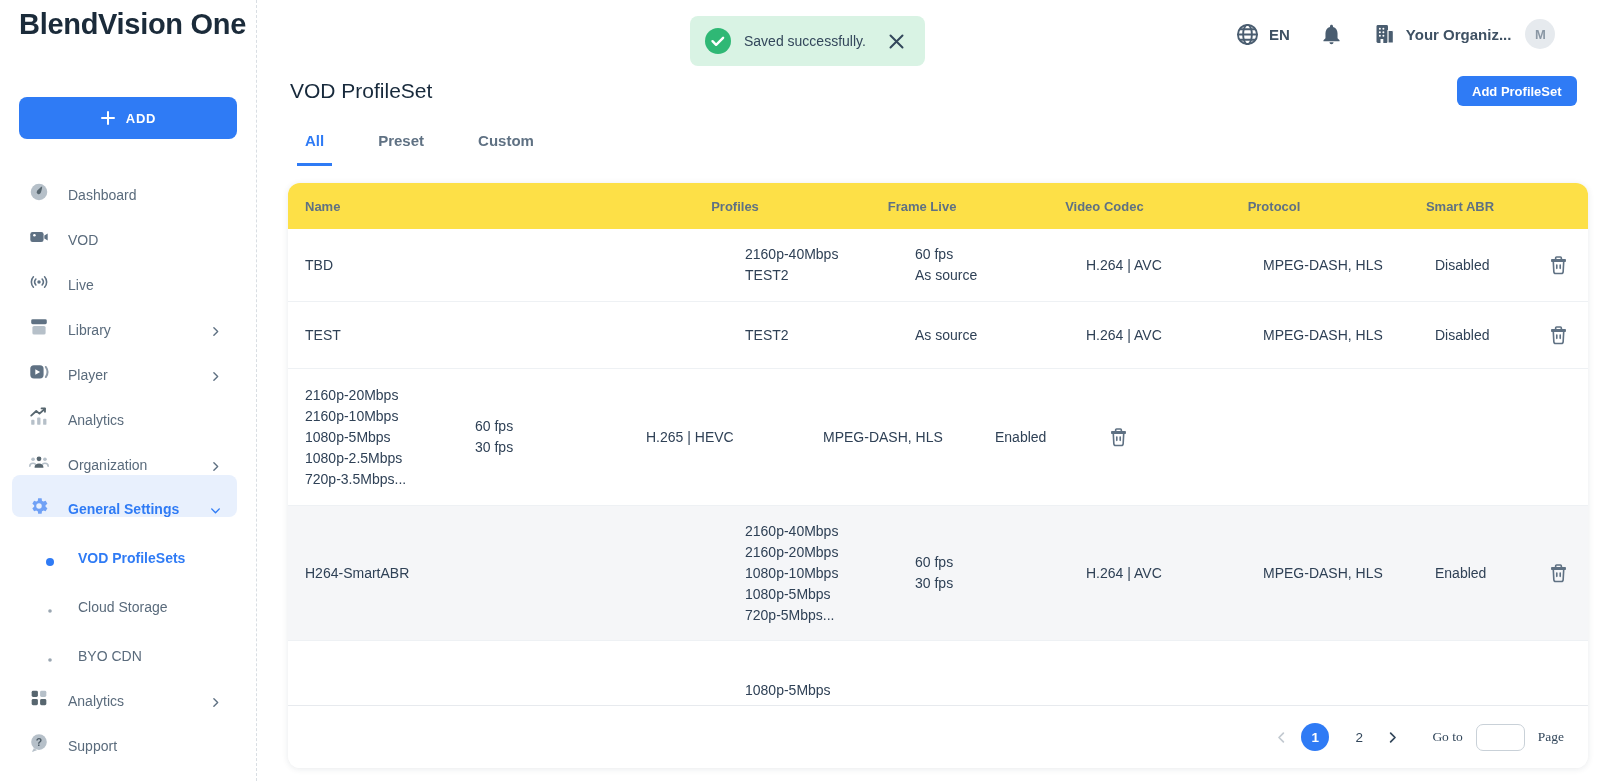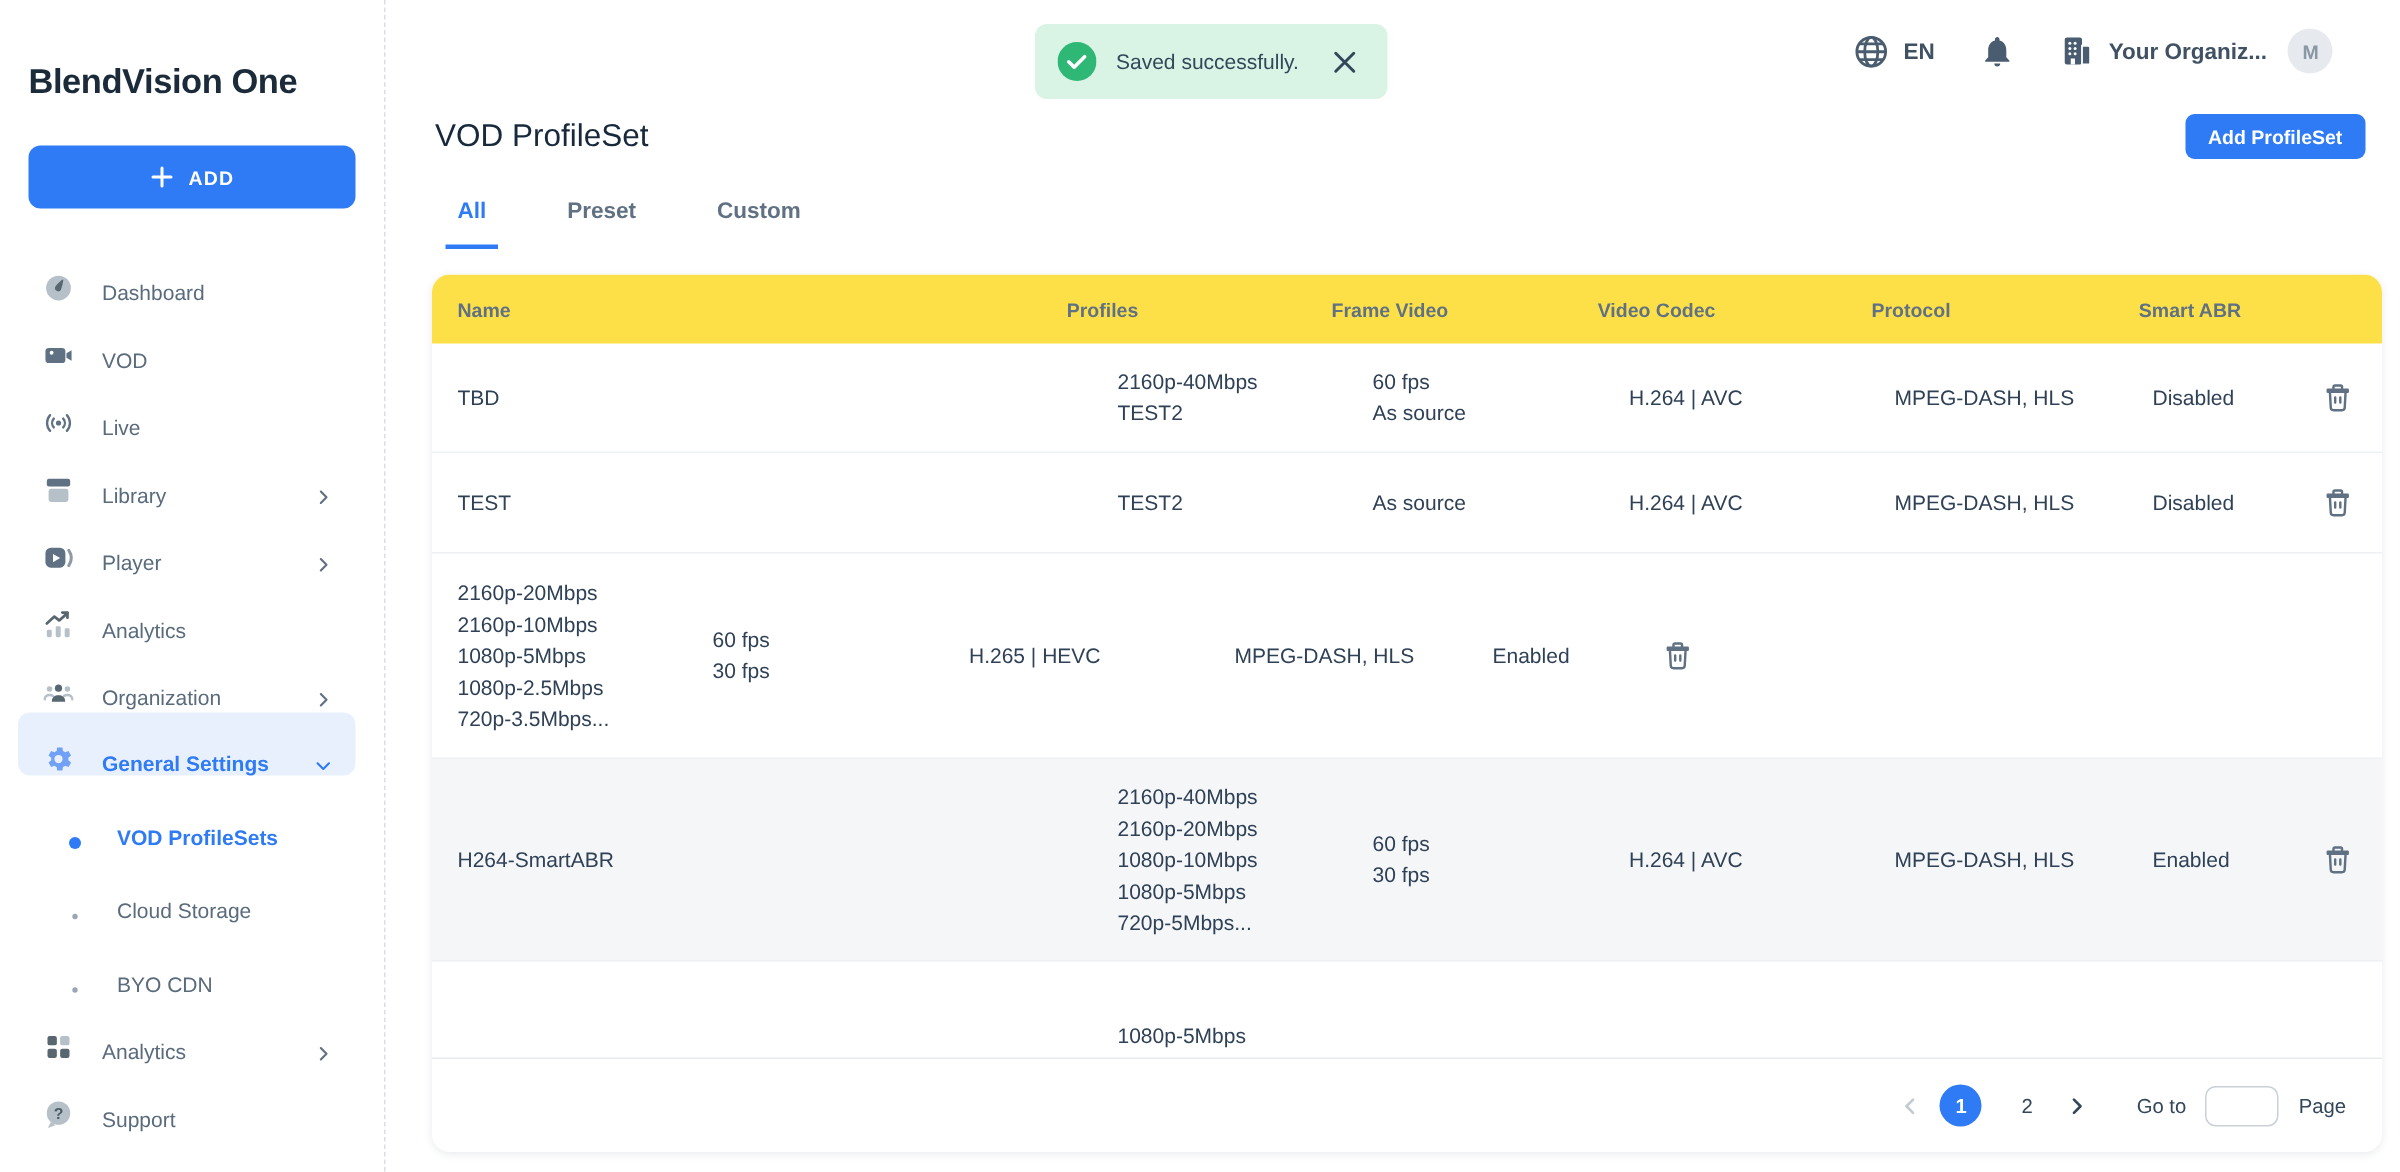--- a/index.html
+++ b/index.html
@@ -2,21 +2,21 @@
 <html><head>
 <meta charset="utf-8">
 <style>
   * { margin:0; padding:0; box-sizing:border-box; }
   html,body { width:1600px; height:781px; overflow:hidden; background:#fff;
     font-family:"Liberation Sans", sans-serif; color:#33475b; }
 
   
   .sidebar { position:absolute; left:0; top:0; width:257px; height:781px;
     background:#fff; border-right:1px dashed #d9dee3; }
-  .logo { position:absolute; left:19px; top:41px; font-size:23px; font-weight:700;
+  .logo { position:absolute; left:19px; top:8px; font-size:29px; font-weight:700;
     color:#1b2b3a; letter-spacing:-0.3px; }
   .add-btn { position:absolute; left:19px; top:97px; width:218px; height:42px;
     background:#2f7bf5; border:none; border-radius:8px; color:#fff; font-weight:700;
     font-size:13px; letter-spacing:0.8px; display:flex; align-items:center;
     justify-content:center; gap:10px; cursor:pointer; font-family:inherit; }
   .nav { position:absolute; left:0; top:158px; width:257px; list-style:none; }
   .nav-item { height:45px; margin:0 20px 0 12px; padding:0 14px 0 16px;
     display:flex; align-items:flex-end; border-radius:8px; cursor:pointer;
     color:#5a6b7c; font-size:14px; }
   .nav-item .nav-ic { width:22px; height:22px; margin-right:18px; flex:0 0 22px;
@@ -81,21 +81,21 @@
   
   .pagebar { flex:0 0 63px; border-top:1px solid #e7eaee; display:flex;
     align-items:center; justify-content:flex-end; padding-right:24px; background:#fff; }
   .pg { display:flex; align-items:center; }
   .pg-prev, .pg-next { background:none; border:none; cursor:pointer; display:flex;
     padding:4px; }
   .pg-num { width:28px; height:28px; border-radius:50%; display:flex; align-items:center;
     justify-content:center; font-size:13.5px; color:#33475b; cursor:pointer;
     margin:0 8px; }
   .pg-num.current { background:#2f7bf5; color:#fff; font-weight:700; }
-  .goto { display:flex; align-items:center; margin-left:28px; gap:13px; }
+  .goto { display:flex; align-items:center; margin-left:28px; gap:13px;font-family:Liberation Serif, serif; }
   .goto-label, .page-label { font-size:13.5px; color:#33475b; }
   .goto-input { width:49px; height:27px; border:1px solid #c9d1d8; border-radius:7px;
     font-size:13px; text-align:center; outline:none; font-family:inherit; }
 
   svg { display:block; }
 </style>
 </head>
 <body>
 
 <div class="sidebar">
@@ -308,21 +308,21 @@
   <div class="tab active">All</div>
   <div class="tab">Preset</div>
   <div class="tab">Custom</div>
 </div>
 <button class="add-ps-btn">Add ProfileSet</button>
 
 <div class="card">
   <div class="thead">
     <div class="th col-name">Name</div>
     <div class="th col-profiles">Profiles</div>
-    <div class="th col-frame">Frame Video</div>
+    <div class="th col-frame">Frame Live</div>
     <div class="th col-codec">Video Codec</div>
     <div class="th col-protocol">Protocol</div>
     <div class="th col-abr">Smart ABR</div>
     <div class="th col-action"></div>
   </div>
 
   <div class="rows">
     <div class="row r0">
       <div class="cell col-name">TBD</div>
       <div class="cell col-profiles">2160p-40Mbps

